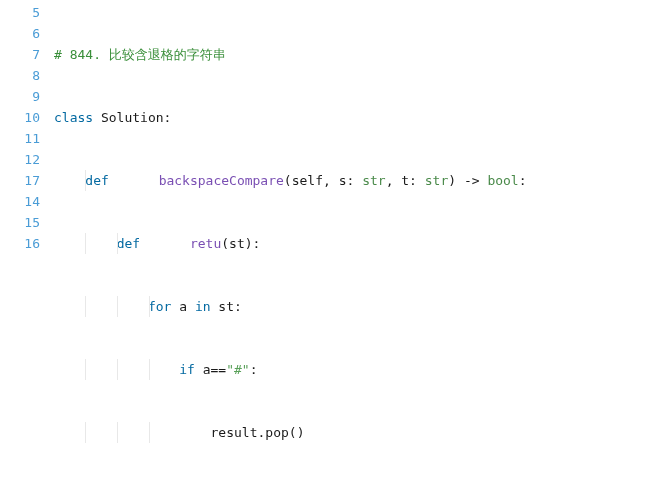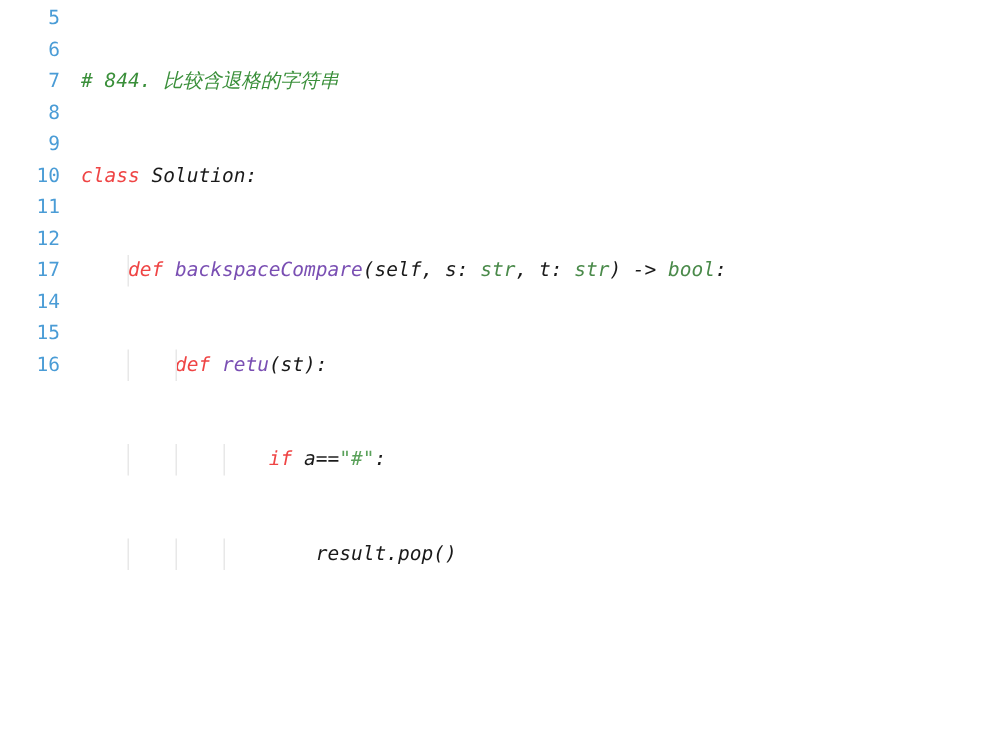--- a/index.html
+++ b/index.html
@@ -28,39 +28,39 @@
     user-select: none;
     font-weight: 400;
   }
   .gutter div { height: 21px; }
   .code {
     font-family: Menlo, Consolas, monospace;
     font-size: 13px;
     line-height: 21px;
     white-space: pre;
   }
-  .code .line { height: 21px; display: block; position: relative; font-style: italic; }
+  .code .line { height: 21px; display: block; position: relative; }
   
   .ig1::before, .ig2::before, .ig2::after, .ig3a::before, .ig3b::before, .ig3c::before {
     content: '';
     position: absolute;
     top: 0; bottom: 0; width: 1px;
     background: #e8e8e8;
   }
   .ig1::before { left: 31px; }
   .ig2::before { left: 31px; }
   .ig2::after  { left: 63px; }
   .ig3a::before { left: 31px; }
   .ig3b::before { left: 63px; }
   .ig3c::before { left: 95px; }
 
   .c-comment { color: #3a8f3a; }
-  .c-kwblue  { color: #ef4444; }
+  .c-kwblue  { color: #0369a1; }
   .c-cls     { color: #1a1a1a; }
-  .c-fn      { color: #7a4fb3; }
+  .c-fn      { color: #7a4fb3; margin-left: 42px; }
   .c-param   { color: #1a1a1a; }
   .c-type    { color: #4a8a4a; text-align: center; }
   .c-str     { color: #5aa15a; }
 </style>
 </head>
 <body>
 
 <div class="editor">
   <div class="gutter">
     <div>5</div>
@@ -74,20 +74,21 @@
     <div>17</div>
     <div>14</div>
     <div>15</div>
     <div>16</div>
   </div>
   <div class="code">
     <span class="line"><span class="c-comment"># 844. 比较含退格的字符串</span></span>
     <span class="line"><span class="c-kwblue">class</span> <span class="c-cls">Solution</span><span>:</span></span>
     <span class="line ig1">    <span class="c-kwblue">def</span> <span class="c-fn">backspaceCompare</span><span>(</span><span class="c-param">self</span><span>, </span><span class="c-param">s</span><span>: </span><span class="c-type">str</span><span>, </span><span class="c-param">t</span><span>: </span><span class="c-type">str</span><span>) -&gt; </span><span class="c-type">bool</span><span>:</span></span>
     <span class="line ig2">        <span class="c-kwblue">def</span> <span class="c-fn">retu</span><span>(st):</span></span>
+    <span class="line"><span class="ig3a"></span><span class="ig3b"></span><span class="ig3c"></span>            <span class="c-kwblue">for</span><span> a </span><span class="c-kwblue">in</span><span> st:</span></span>
     <span class="line"><span class="ig3a"></span><span class="ig3b"></span><span class="ig3c"></span>                <span class="c-kwblue">if</span><span> a==</span><span class="c-str">"#"</span><span>:</span></span>
     <span class="line"><span class="ig3a"></span><span class="ig3b"></span><span class="ig3c"></span>                    <span>result.pop()</span></span>
     
     
     
     
   </div>
 </div>
 
 </body></html>

